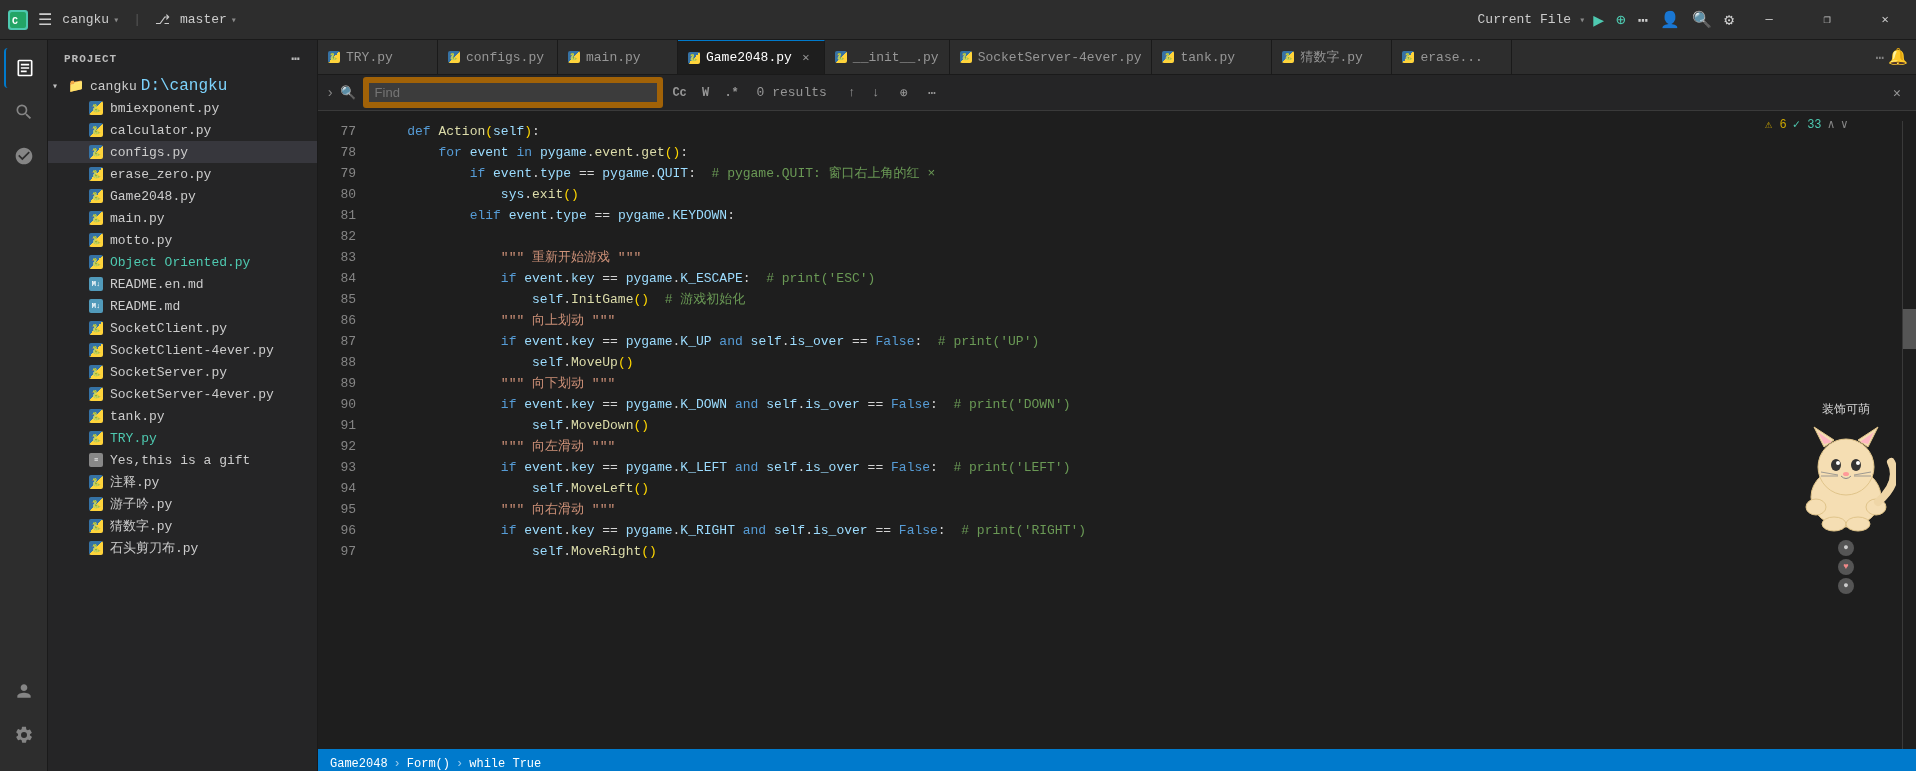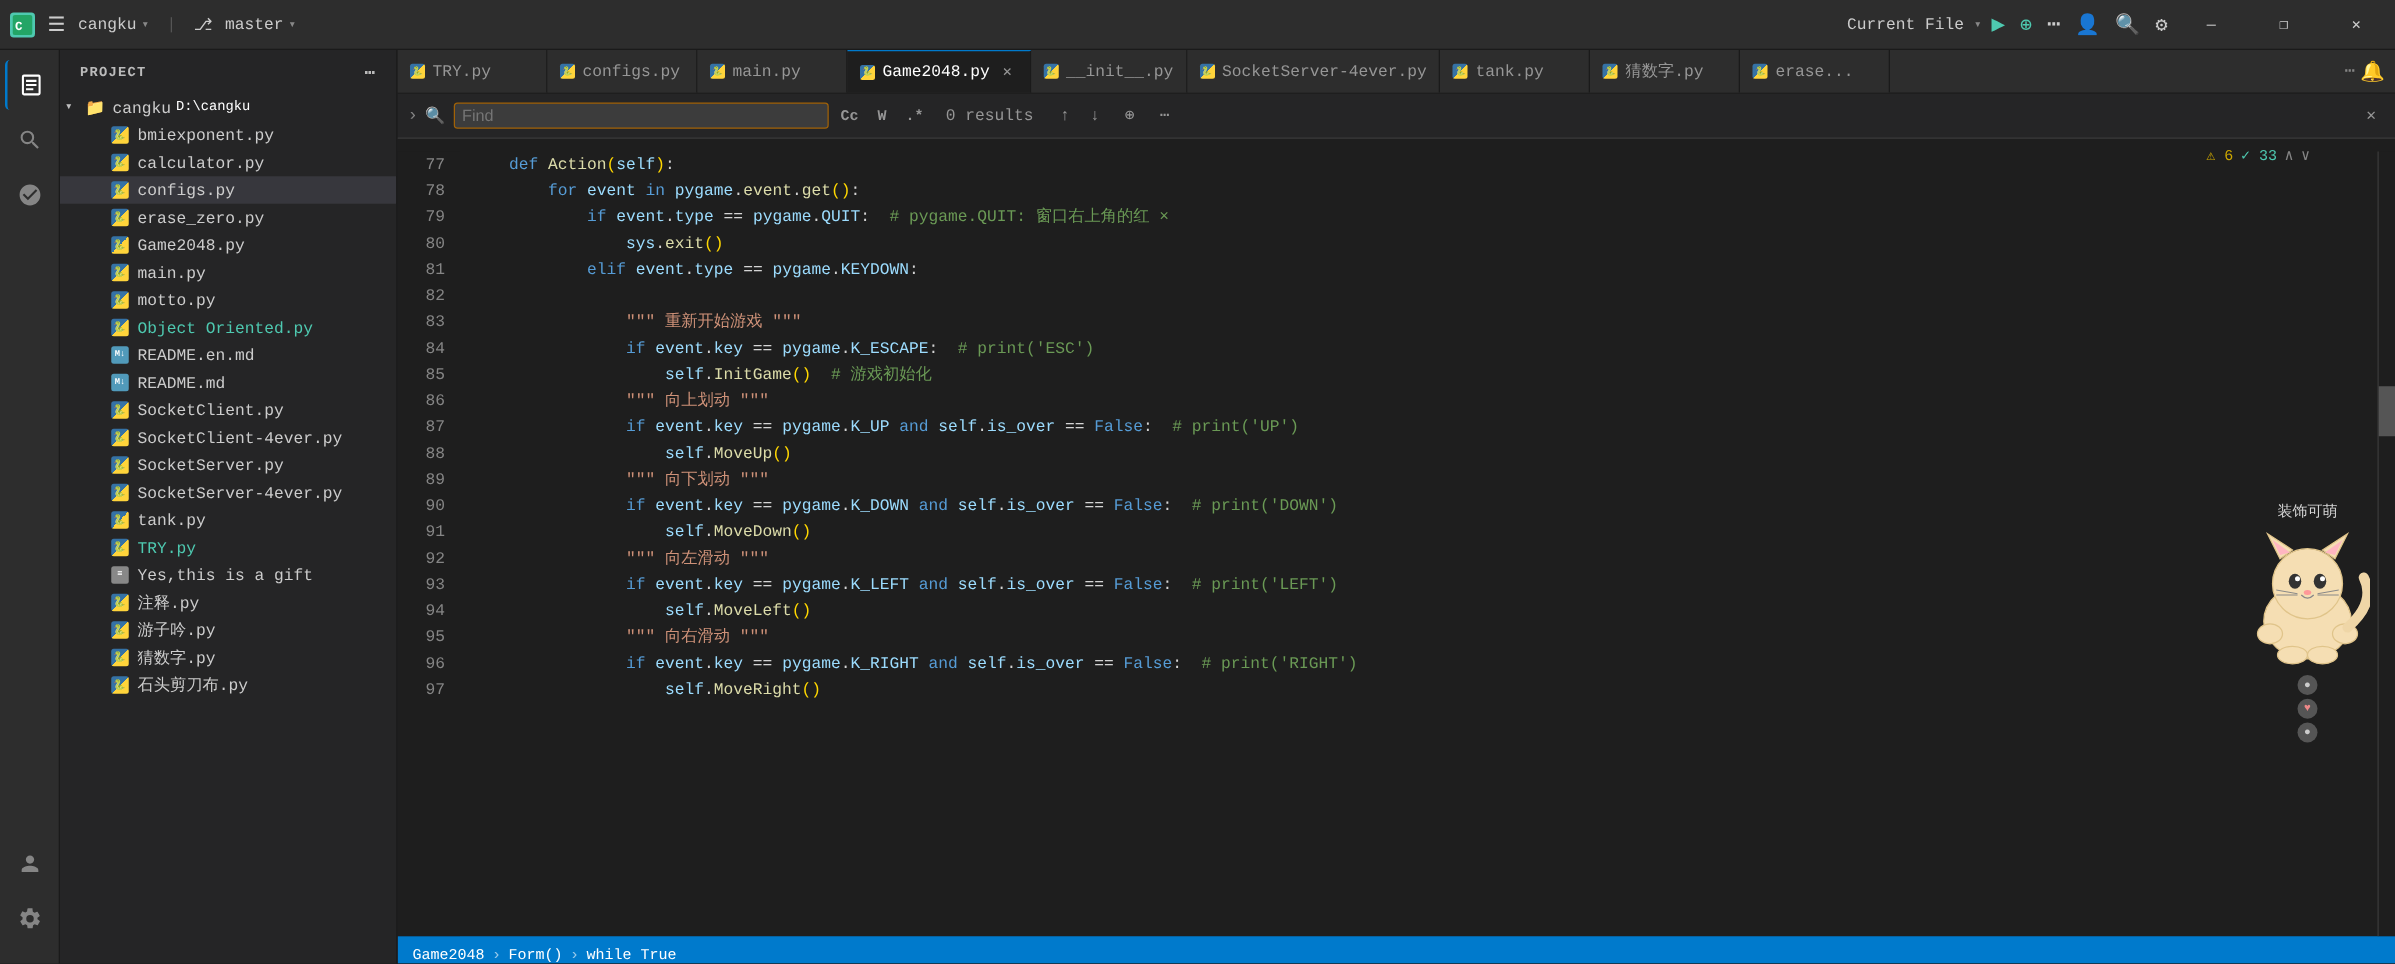--- a/index.html
+++ b/index.html
@@ -204,21 +204,21 @@
       background: #888;
       border-radius: 2px;
       display: flex;
       align-items: center;
       justify-content: center;
       font-size: 7px;
       color: white;
     }
     .tree-item.highlighted { color: #4ec9b0; }
     .folder-label { color: #cccccc; font-size: 13px; }
-    .folder-path { color: #ffffff; font-size: 11px; margin-left: 4px; }
+    .folder-path { color: #7dd3fc; font-size: 16px; margin-left: 4px; }
 
     
     .editor-area {
       flex: 1;
       display: flex;
       flex-direction: column;
       background: #1e1e1e;
       overflow: hidden;
     }
 
@@ -275,21 +275,21 @@
       background: #252526;
       padding: 4px 8px;
       height: 36px;
       gap: 6px;
       border-bottom: 1px solid #3a3a3a;
     }
     .find-input-wrap {
       display: flex;
       align-items: center;
       background: #3c3c3c;
-      border: 1px solid #a16207;
+      border: 6px solid #a16207;
       border-radius: 3px;
       padding: 2px 6px;
       gap: 4px;
       flex: 1;
       max-width: 300px;
     }
     .find-input {
       background: transparent;
       border: none;
       outline: none;

